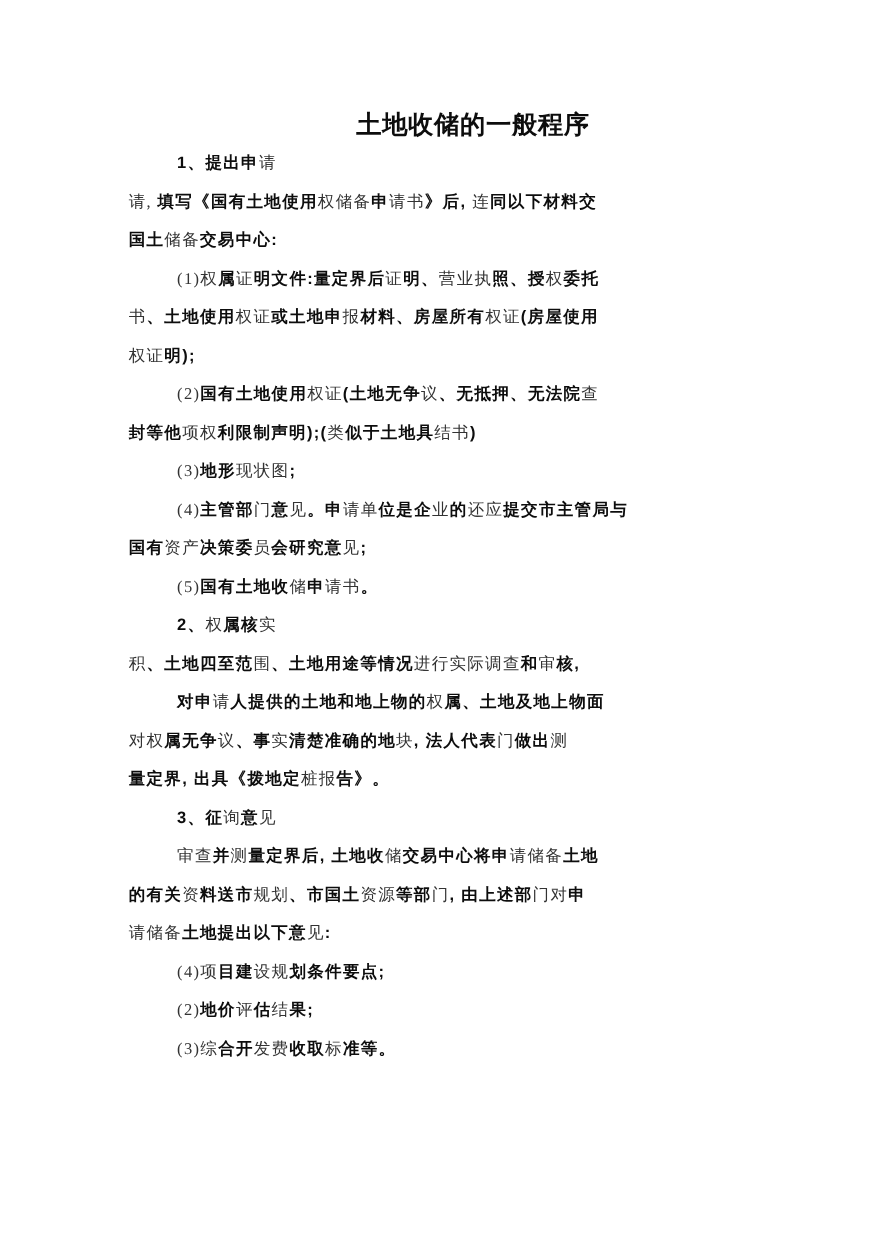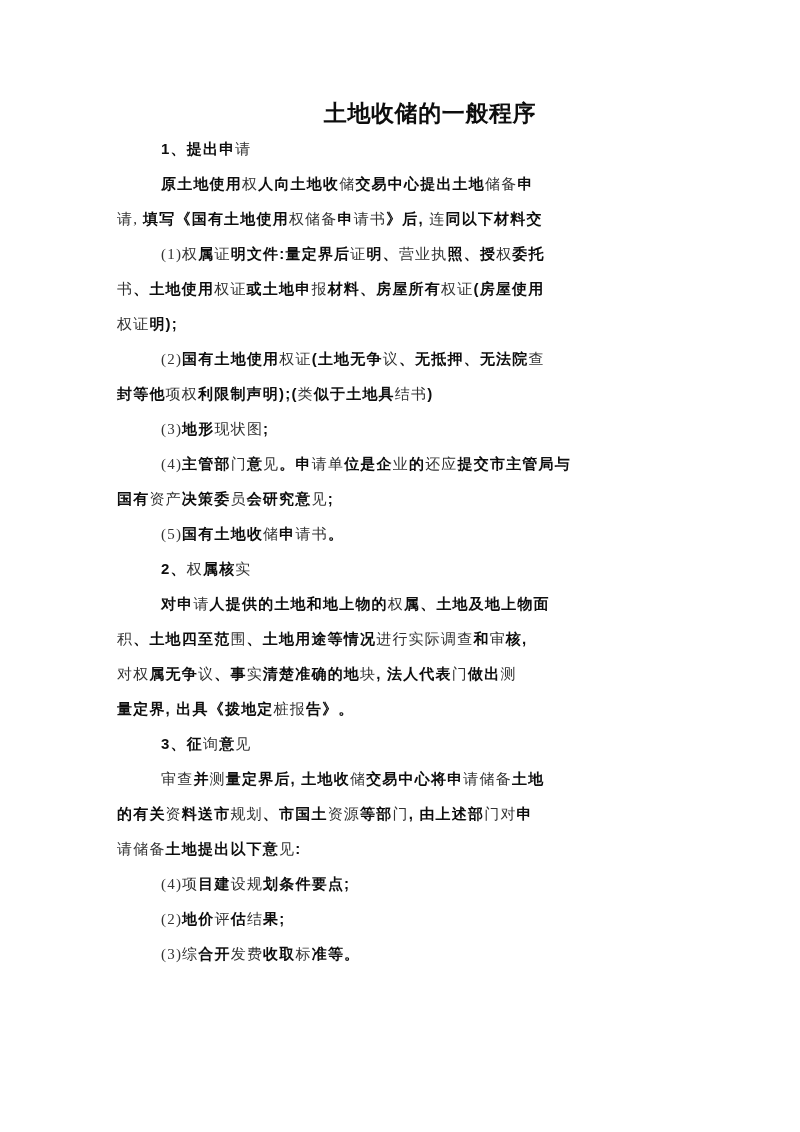--- a/index.html
+++ b/index.html
@@ -49,34 +49,34 @@
   }
 </style>
 </head>
 <body>
 
 <div class="page">
   <div class="doc">
     <h1 class="title">土地收储的一般程序</h1>
     <div id="doc-body">
         <div class="line indent"><span class="seg-b">1、提出申</span><span class="seg-l">请</span></div>
-        <div class="line indent"><span class="seg-b">原土地使用</span><span class="seg-l">权</span><span class="seg-b">人向土地收</span><span class="seg-l">储</span><span class="seg-b">交易中心提出土地</span><span class="seg-l">储备</span><span class="seg-b">申</span></div>
         <div class="line"><span class="seg-l">请, </span><span class="seg-b">填写《国有土地使用</span><span class="seg-l">权储备</span><span class="seg-b">申</span><span class="seg-l">请书</span><span class="seg-b">》后, </span><span class="seg-l">连</span><span class="seg-b">同以下材料交</span></div>
+        <div class="line"><span class="seg-b">国土</span><span class="seg-l">储备</span><span class="seg-b">交易中心:</span></div>
         <div class="line indent"><span class="seg-l">(1)权</span><span class="seg-b">属</span><span class="seg-l">证</span><span class="seg-b">明文件:量定界后</span><span class="seg-l">证</span><span class="seg-b">明、</span><span class="seg-l">营业执</span><span class="seg-b">照、授</span><span class="seg-l">权</span><span class="seg-b">委托</span></div>
         <div class="line"><span class="seg-l">书</span><span class="seg-b">、土地使用</span><span class="seg-l">权证</span><span class="seg-b">或土地申</span><span class="seg-l">报</span><span class="seg-b">材料、房屋所有</span><span class="seg-l">权证</span><span class="seg-b">(房屋使用</span></div>
         <div class="line"><span class="seg-l">权证</span><span class="seg-b">明);</span></div>
         <div class="line indent"><span class="seg-l">(2)</span><span class="seg-b">国有土地使用</span><span class="seg-l">权证</span><span class="seg-b">(土地无争</span><span class="seg-l">议</span><span class="seg-b">、无抵押、无法院</span><span class="seg-l">查</span></div>
         <div class="line"><span class="seg-b">封等他</span><span class="seg-l">项权</span><span class="seg-b">利限制声明);(</span><span class="seg-l">类</span><span class="seg-b">似于土地具</span><span class="seg-l">结书</span><span class="seg-b">)</span></div>
         <div class="line indent"><span class="seg-l">(3)</span><span class="seg-b">地形</span><span class="seg-l">现状图</span><span class="seg-b">;</span></div>
         <div class="line indent"><span class="seg-l">(4)</span><span class="seg-b">主管部</span><span class="seg-l">门</span><span class="seg-b">意</span><span class="seg-l">见</span><span class="seg-b">。申</span><span class="seg-l">请单</span><span class="seg-b">位是企</span><span class="seg-l">业</span><span class="seg-b">的</span><span class="seg-l">还应</span><span class="seg-b">提交市主管局与</span></div>
         <div class="line"><span class="seg-b">国有</span><span class="seg-l">资产</span><span class="seg-b">决策委</span><span class="seg-l">员</span><span class="seg-b">会研究意</span><span class="seg-l">见</span><span class="seg-b">;</span></div>
         <div class="line indent"><span class="seg-l">(5)</span><span class="seg-b">国有土地收</span><span class="seg-l">储</span><span class="seg-b">申</span><span class="seg-l">请书</span><span class="seg-b">。</span></div>
         <div class="line indent"><span class="seg-b">2、</span><span class="seg-l">权</span><span class="seg-b">属核</span><span class="seg-l">实</span></div>
+        <div class="line"><span class="seg-l">积</span><span class="seg-b">、土地四至范</span><span class="seg-l">围</span><span class="seg-b">、土地用途等情况</span><span class="seg-l">进行实际调查</span><span class="seg-b">和</span><span class="seg-l">审</span><span class="seg-b">核,</span></div>
         <div class="line indent"><span class="seg-b">对申</span><span class="seg-l">请</span><span class="seg-b">人提供的土地和地上物的</span><span class="seg-l">权</span><span class="seg-b">属、土地及地上物面</span></div>
-        <div class="line"><span class="seg-l">积</span><span class="seg-b">、土地四至范</span><span class="seg-l">围</span><span class="seg-b">、土地用途等情况</span><span class="seg-l">进行实际调查</span><span class="seg-b">和</span><span class="seg-l">审</span><span class="seg-b">核,</span></div>
         <div class="line"><span class="seg-l">对权</span><span class="seg-b">属无争</span><span class="seg-l">议</span><span class="seg-b">、事</span><span class="seg-l">实</span><span class="seg-b">清楚准确的地</span><span class="seg-l">块</span><span class="seg-b">, 法人代表</span><span class="seg-l">门</span><span class="seg-b">做出</span><span class="seg-l">测</span></div>
         <div class="line"><span class="seg-b">量定界, 出具《拨地定</span><span class="seg-l">桩报</span><span class="seg-b">告》。</span></div>
         <div class="line indent"><span class="seg-b">3、征</span><span class="seg-l">询</span><span class="seg-b">意</span><span class="seg-l">见</span></div>
         <div class="line indent"><span class="seg-l">审查</span><span class="seg-b">并</span><span class="seg-l">测</span><span class="seg-b">量定界后, 土地收</span><span class="seg-l">储</span><span class="seg-b">交易中心将申</span><span class="seg-l">请储备</span><span class="seg-b">土地</span></div>
         <div class="line"><span class="seg-b">的有关</span><span class="seg-l">资</span><span class="seg-b">料送市</span><span class="seg-l">规划</span><span class="seg-b">、市国土</span><span class="seg-l">资源</span><span class="seg-b">等部</span><span class="seg-l">门</span><span class="seg-b">, 由上述部</span><span class="seg-l">门对</span><span class="seg-b">申</span></div>
         <div class="line"><span class="seg-l">请储备</span><span class="seg-b">土地提出以下意</span><span class="seg-l">见</span><span class="seg-b">:</span></div>
         <div class="line indent"><span class="seg-l">(4)项</span><span class="seg-b">目建</span><span class="seg-l">设规</span><span class="seg-b">划条件要点;</span></div>
         <div class="line indent"><span class="seg-l">(2)</span><span class="seg-b">地价</span><span class="seg-l">评</span><span class="seg-b">估</span><span class="seg-l">结</span><span class="seg-b">果;</span></div>
         <div class="line indent"><span class="seg-l">(3)综</span><span class="seg-b">合开</span><span class="seg-l">发费</span><span class="seg-b">收取</span><span class="seg-l">标</span><span class="seg-b">准等。</span></div>
       </div>

